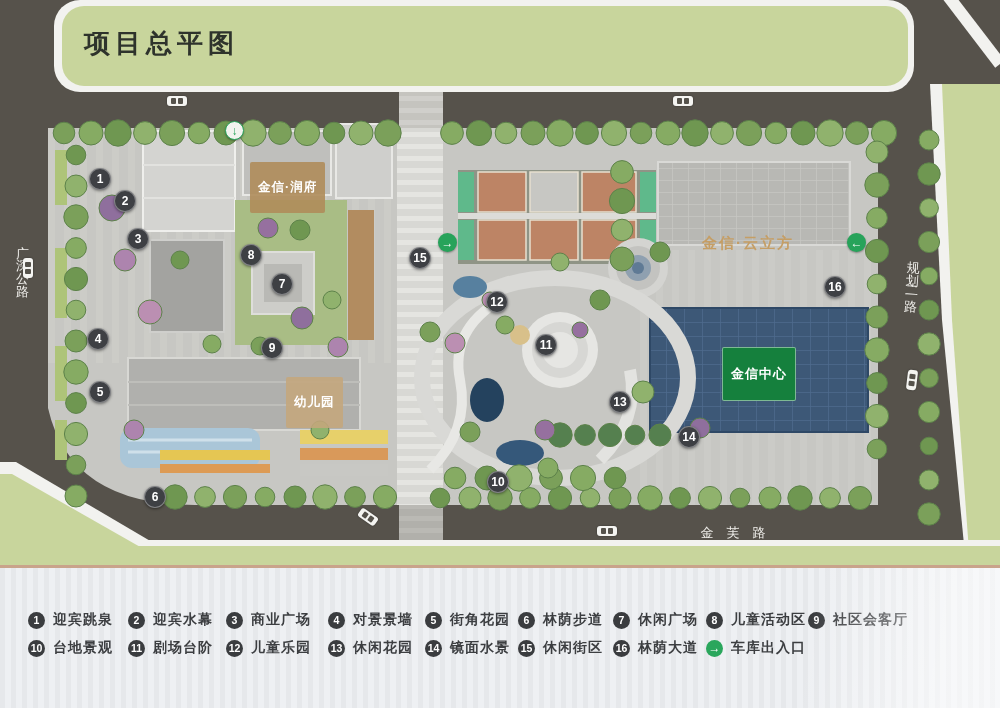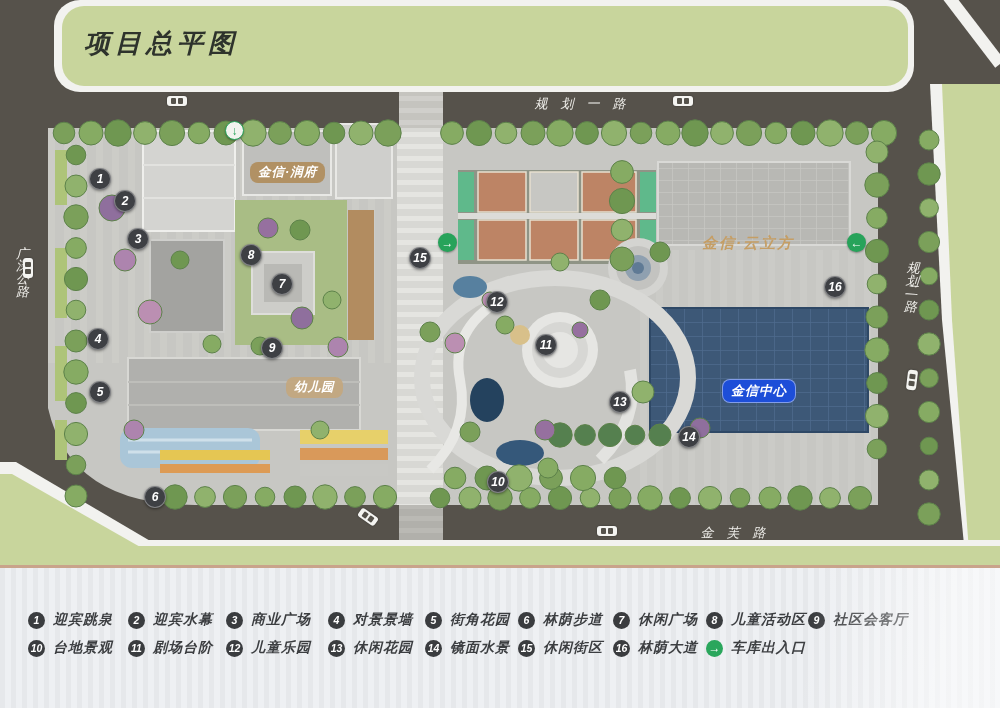--- a/index.html
+++ b/index.html
@@ -1,33 +1,33 @@
 <!DOCTYPE html>
 <html><head>
 <meta charset="utf-8">
 <style>
   html,body{margin:0;padding:0;background:#888;}
   .stage{position:relative;width:1000px;height:708px;overflow:hidden;
-         font-family:"Liberation Sans","DejaVu Sans",sans-serif;background:#56524b;font-style:italic;}
+         font-family:"Liberation Sans","DejaVu Sans",sans-serif;background:#56524b;}
   .map{position:absolute;left:0;top:0;width:1000px;height:565px;}
   .map svg{position:absolute;left:0;top:0;}
 
   .page-title{position:absolute;left:84px;top:26px;font-size:26px;font-weight:bold;
     color:#2e332c;letter-spacing:5px;}
 
   .road-label{position:absolute;color:#efeeea;font-size:13px;font-weight:500;}
   .road-top{left:500px;top:95px;width:160px;text-align:center;letter-spacing:13px;text-indent:13px;}
   .road-bottom{left:673px;top:524px;width:120px;text-align:center;letter-spacing:13px;text-indent:13px;}
   .road-vert{writing-mode:vertical-rl;letter-spacing:13px;}
   .road-left{left:13px;top:236px;}
   .road-right{left:905px;top:250px;transform:rotate(4deg);transform-origin:top left;}
 
   .blabel{position:absolute;color:#fff;font-weight:bold;font-size:12.5px;letter-spacing:1px;
-    background:rgba(175,140,90,.9);padding:2px 8px;border-radius:8px;white-space:nowrap;}
-  .blabel-center{background:#1d4ed8;border:1px solid rgba(255,255,255,.45);font-size:13px;margin-top:32px;}
+    background:rgba(175,140,90,.9);padding:17px 8px;border-radius:2px;white-space:nowrap;}
+  .blabel-center{background:#15803d;border:1px solid rgba(255,255,255,.45);font-size:13px;}
   .btext{position:absolute;color:#c59e65;font-weight:bold;font-size:15px;letter-spacing:2px;white-space:nowrap;}
 
   .marker{position:absolute;width:22px;height:22px;border-radius:50%;background:#3e4044;
     border:1px solid rgba(255,255,255,.35);color:#fff;font-size:12px;font-weight:bold;
     display:flex;align-items:center;justify-content:center;box-shadow:0 1px 3px rgba(0,0,0,.45);
     box-sizing:border-box;}
   .garr{position:absolute;width:19px;height:19px;border-radius:50%;display:flex;align-items:center;
     justify-content:center;font-size:12px;font-weight:bold;box-sizing:border-box;
     box-shadow:0 1px 2px rgba(0,0,0,.35);}
   .garr.solid{background:#27a35a;color:#fff;}
@@ -295,21 +295,20 @@
           <circle cx="545" cy="430" r="10" fill="#96709f" stroke="#5d824a" stroke-width="1"></circle>
           <circle cx="700" cy="428" r="10" fill="#8f6f9d" stroke="#5d824a" stroke-width="1"></circle>
           <circle cx="134" cy="430" r="10" fill="#ad84ae" stroke="#5d824a" stroke-width="1"></circle>
           <circle cx="490" cy="300" r="8" fill="#bb8fb2" stroke="#5d824a" stroke-width="1"></circle>
           <circle cx="580" cy="330" r="8" fill="#96709f" stroke="#5d824a" stroke-width="1"></circle>
         </g>
     </svg>
 
     <div class="page-title">项目总平图</div>
 
-    <div class="road-label road-top">规划一路</div>
     <div class="road-label road-vert road-left">广深公路</div>
     <div class="road-label road-vert road-right">规划二路</div>
     <div class="road-label road-bottom">金芙路</div>
 
     <div class="blabel" style="left:250px;top:162px;">金信·润府</div>
     <div class="btext" style="left:702px;top:194px;margin-top:40px;">金信·云立方</div>
     <div class="blabel blabel-center" style="left:722px;top:347px;">金信中心</div>
     <div class="blabel" style="left:286px;top:377px;background:rgba(196,166,124,.88);">幼儿园</div>
   <div class="marker" style="left: 89px; top: 168px;">1</div>
       <div class="marker" style="left: 114px; top: 190px;">2</div>

